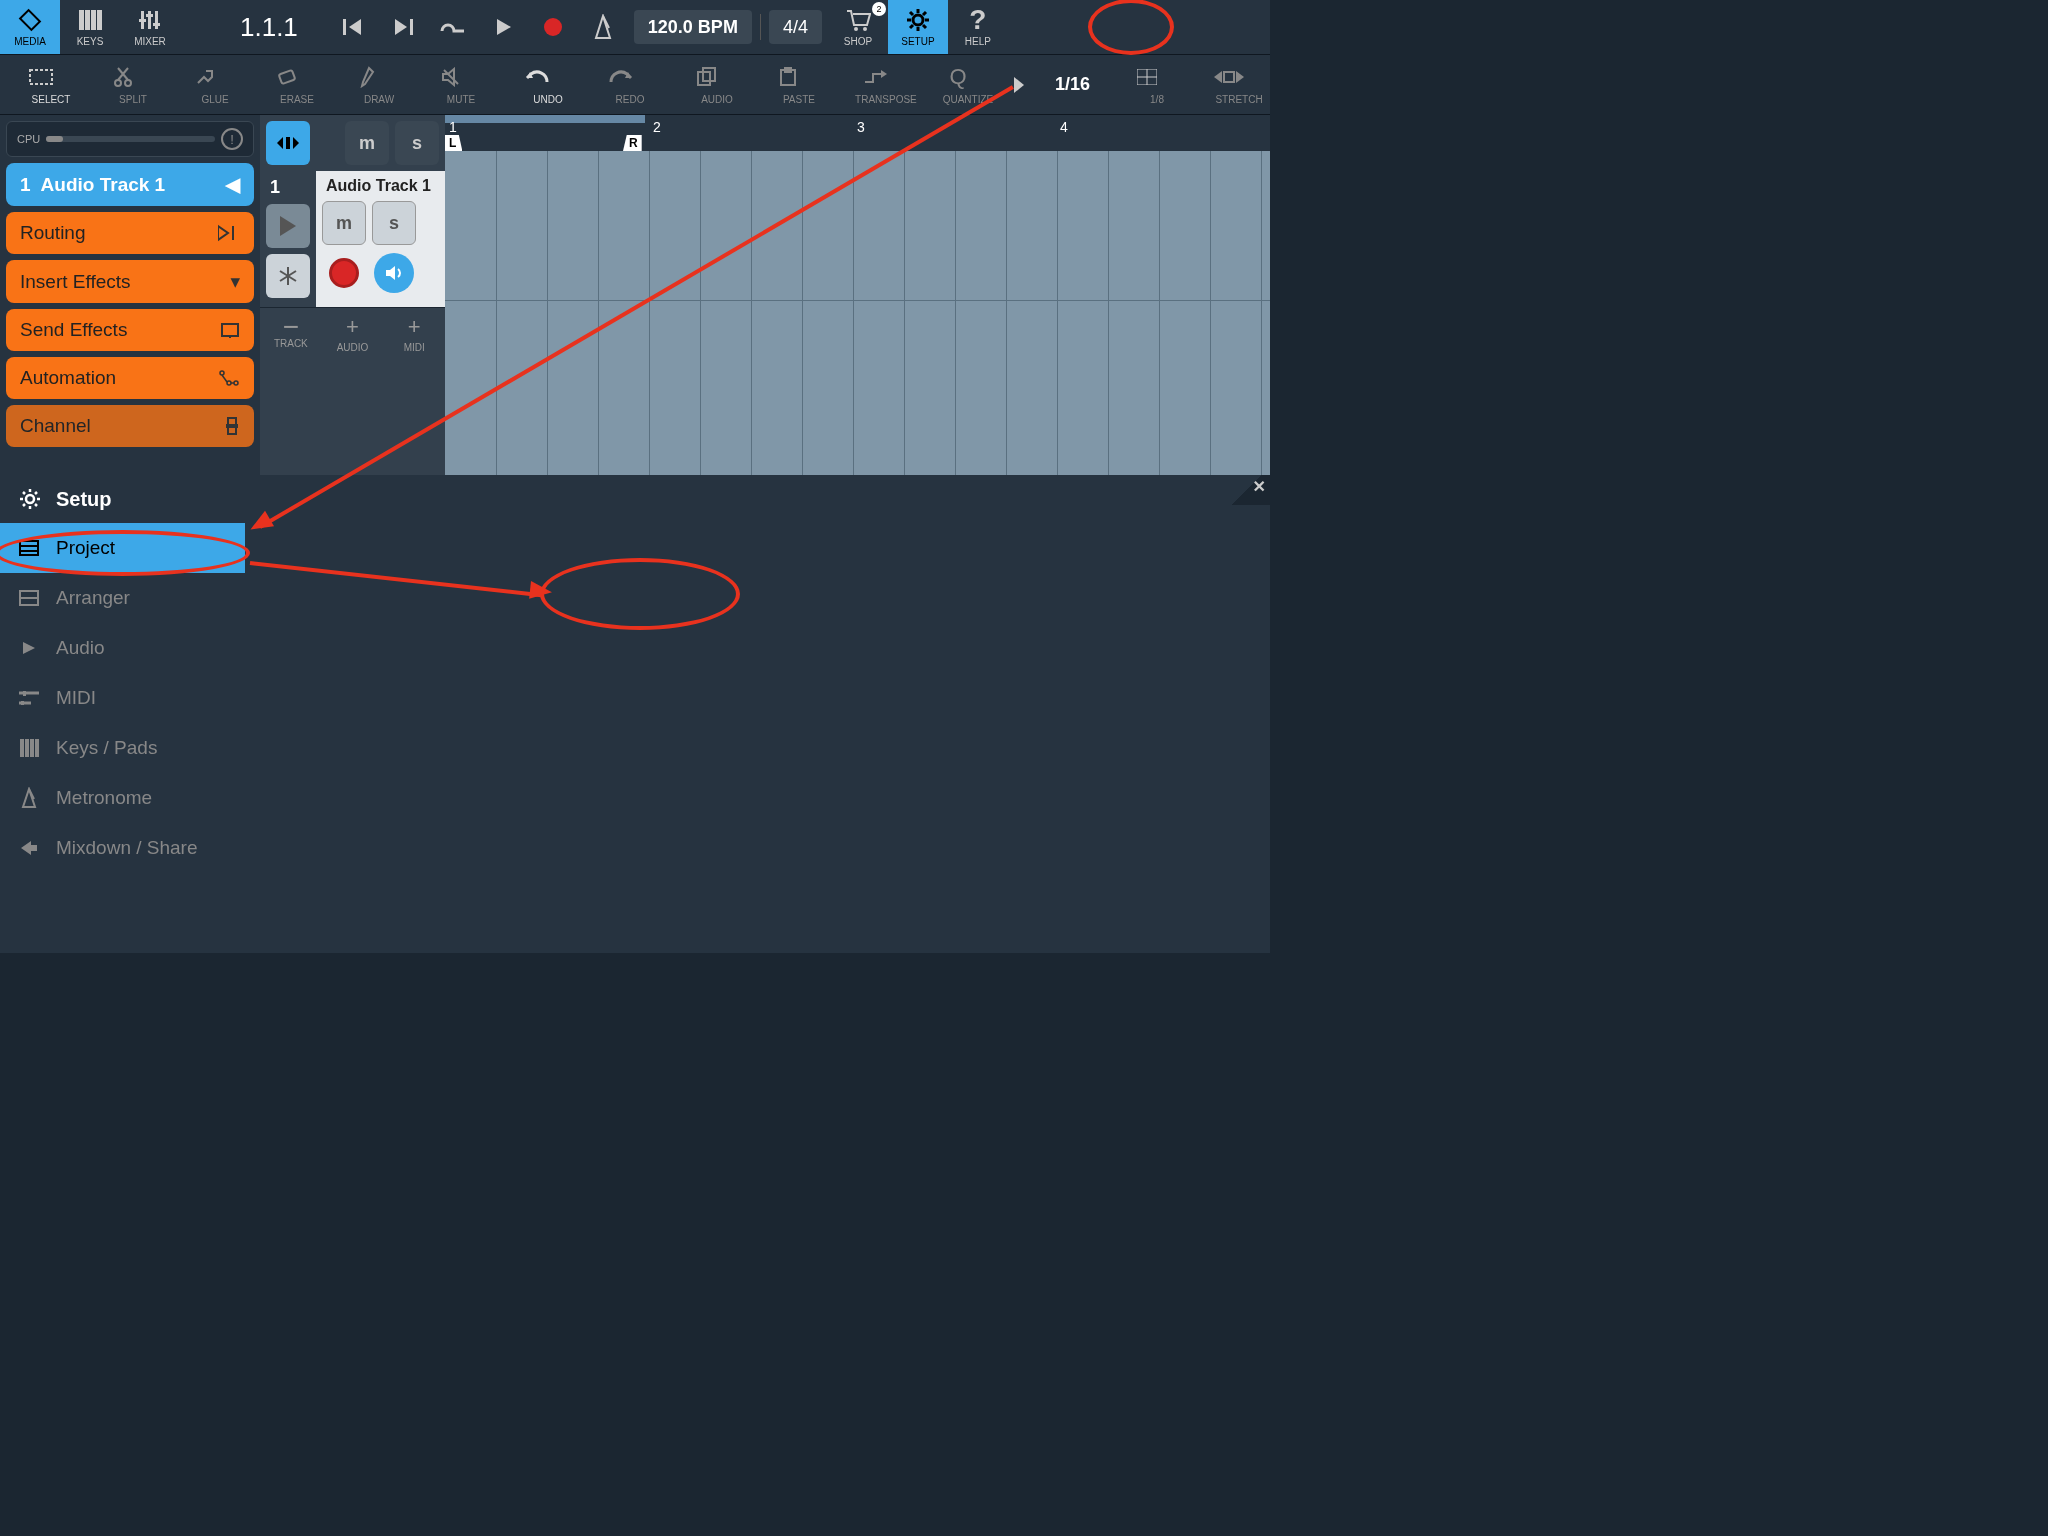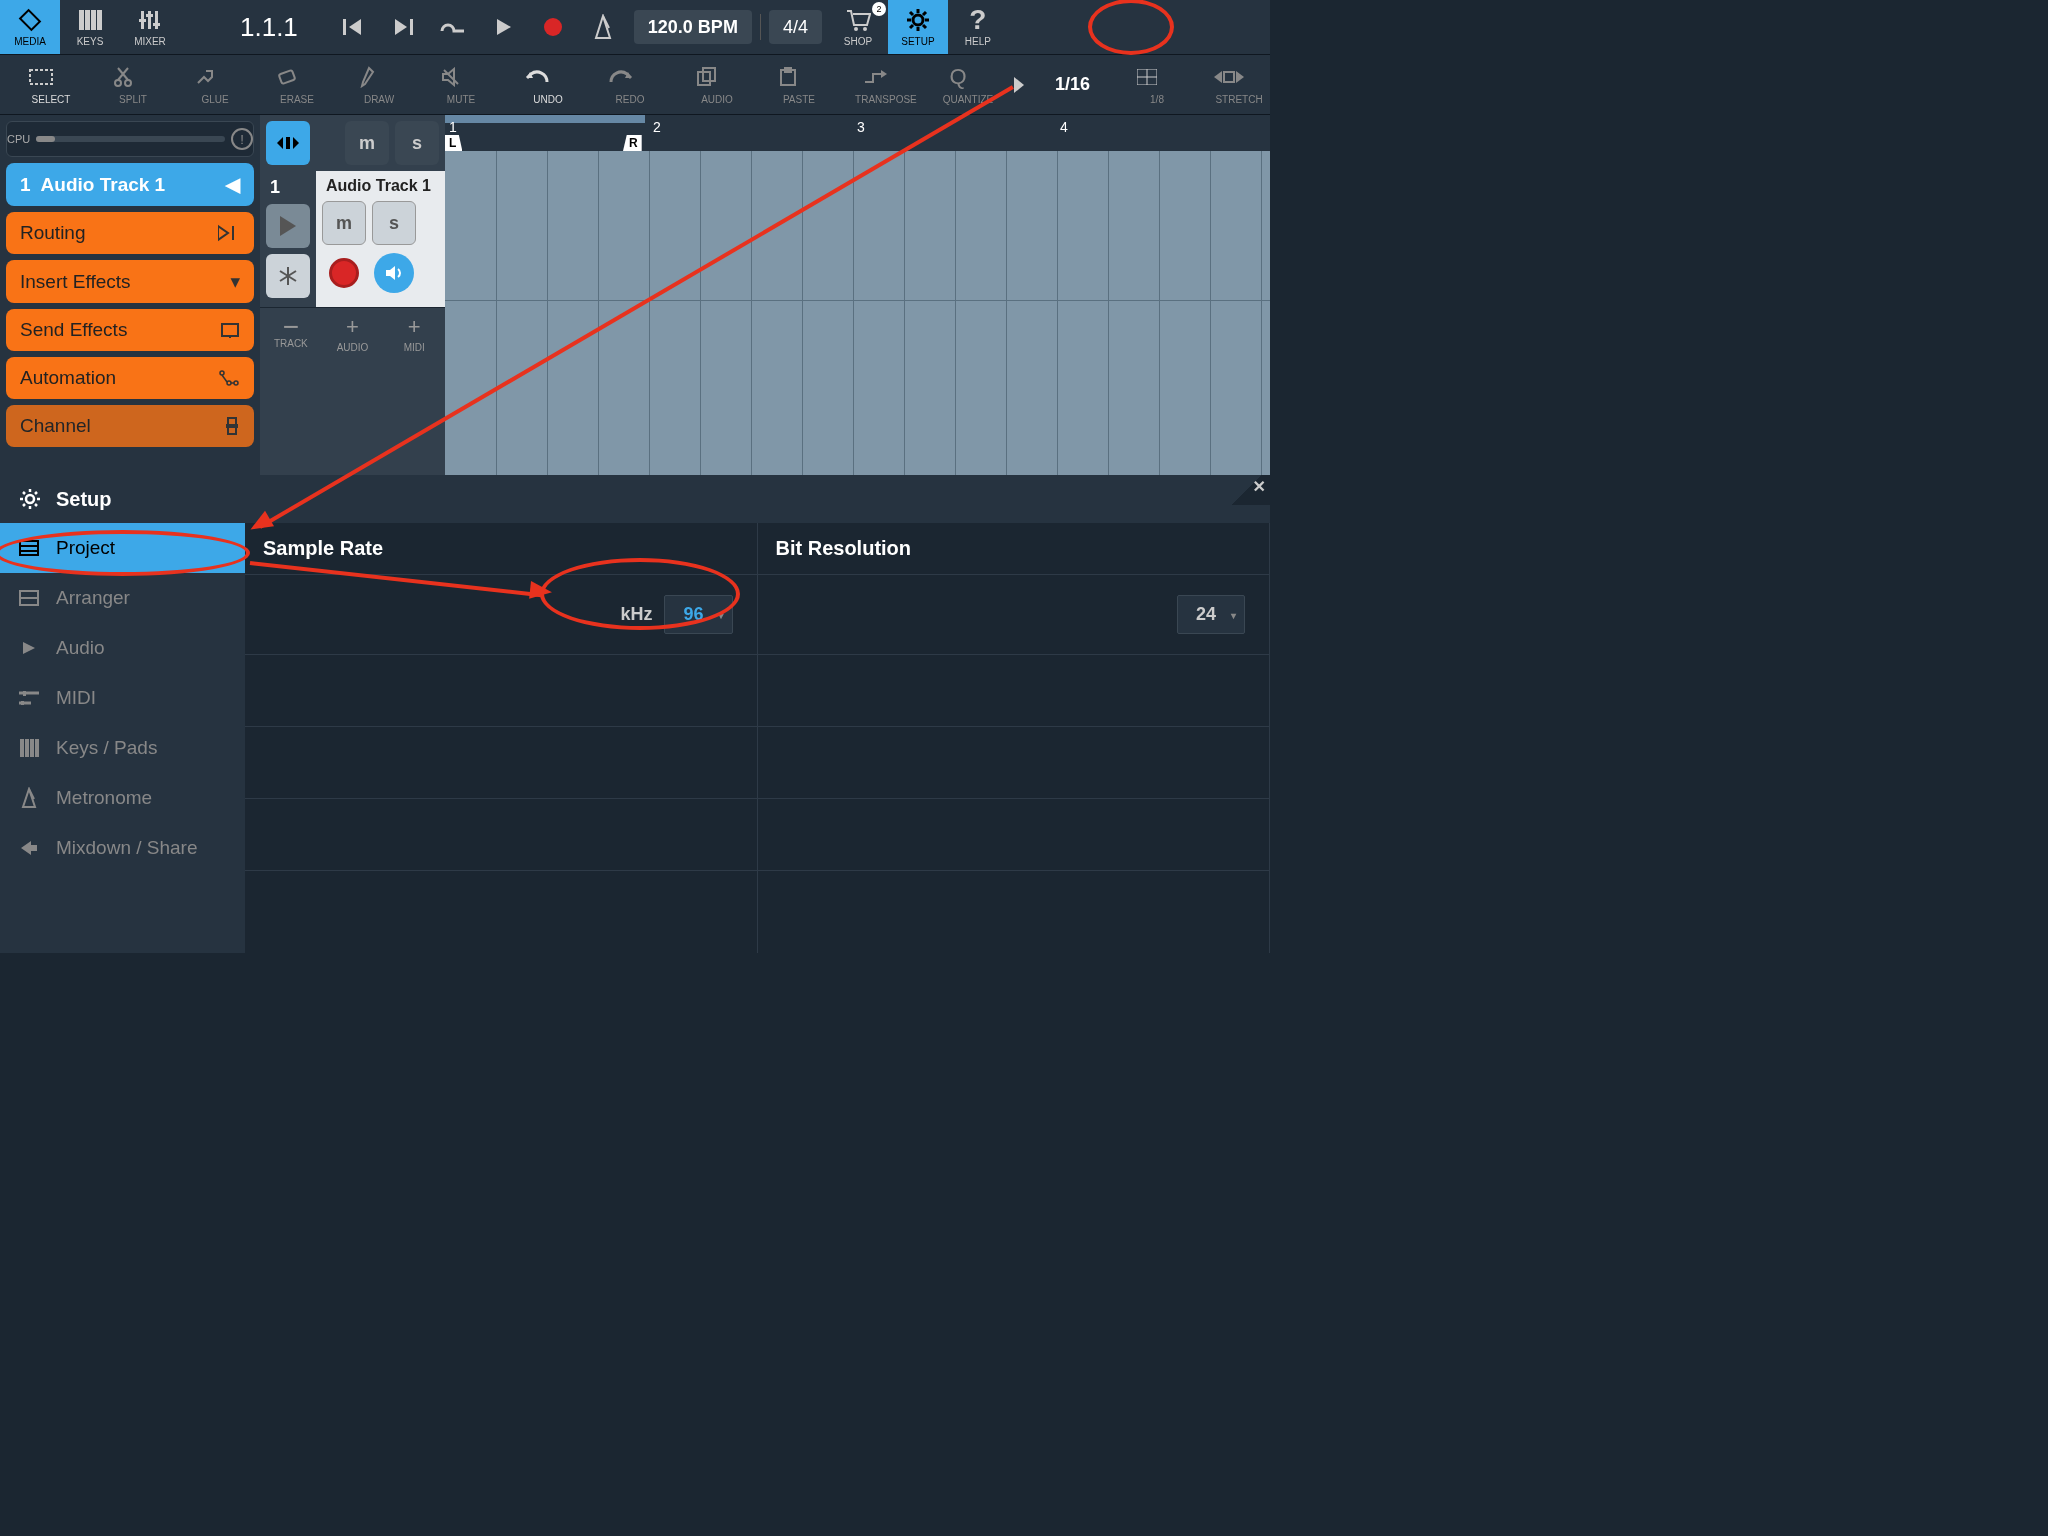--- a/index.html
+++ b/index.html
@@ -28,21 +28,21 @@
   .tool-item.bright { color: #ddd; }
   .tool-item .icon-area { height: 26px; display: flex; align-items: center; justify-content: center; }
   .tool-item .label { font-size: 10px; margin-top: 4px; margin-left: 20px; }
   .tool-gap { width: 60px; }
   .grid-display { display: flex; align-items: center; color: #fff; font-size: 18px; font-weight: bold; padding: 0 16px; }
   .stretch-item { margin-left: auto; }
   
   
   .main-area { display: flex; height: 360px; }
   .left-panel { width: 260px; background: #263340; display: flex; flex-direction: column; padding: 6px; gap: 6px; }
-  .cpu-row { display: flex; align-items: center; gap: 6px; background: #1e2a36; border-radius: 6px; padding: 6px 0; border: 1px solid #3a4753; justify-content: center; }
+  .cpu-row { display: flex; align-items: center; gap: 6px; background: #1e2a36; border-radius: 6px; padding: 6px 10px; border: 1px solid #3a4753; justify-content: center; }
   .cpu-label { font-size: 11px; color: #aaa; }
   .cpu-meter { flex: 1; height: 6px; background: #3a4753; border-radius: 3px; position: relative; }
   .cpu-meter::after { content: ''; position: absolute; left: 0; top: 0; bottom: 0; width: 10%; background: #888; border-radius: 3px; }
   .cpu-warn { width: 22px; height: 22px; border: 2px solid #888; border-radius: 50%; display: flex; align-items: center; justify-content: center; font-size: 13px; color: #888; }
   .track-header-row { display: flex; align-items: center; background: #3da8e8; color: #fff; border-radius: 8px; padding: 10px 14px; font-size: 19px; font-weight: bold; }
   .track-header-row .arrow { margin-left: auto; }
   .track-section { display: flex; align-items: center; background: #f97316; color: #222; border-radius: 8px; padding: 10px 14px; font-size: 19px; }
   .track-section .sect-icon { margin-left: auto; color: #333; }
   
   
@@ -578,41 +578,20 @@
       </div>
       <div class="setup-nav-item">
         <span class="nav-icon">
             <svg width="20" height="18">
               <polygon points="2,9 12,2 12,6 18,6 18,12 12,12 12,16" fill="#888"></polygon>
             </svg>
           </span>
         <span>Mixdown / Share</span>
       </div>
     </div>
-    <div class="setup-content">
-      <div class="setup-col">
-        <div class="setup-col-header">Sample Rate</div>
-        <div class="setup-col-row">
-          <span class="setup-unit-label">kHz</span>
-          <div class="setup-select">96</div>
-        </div>
-        <div class="setup-col-row"></div>
-        <div class="setup-col-row"></div>
-        <div class="setup-col-row"></div>
-      </div>
-      <div class="setup-col">
-        <div class="setup-col-header">Bit Resolution</div>
-        <div class="setup-col-row">
-          <div class="setup-select plain">24</div>
-        </div>
-        <div class="setup-col-row"></div>
-        <div class="setup-col-row"></div>
-        <div class="setup-col-row"></div>
-      </div>
-    </div>
   </div>
 </div>
 
 <div class="annot" style="left:1088px; top:-1px; width:86px; height:56px;"></div>
 <div class="annot" style="left:-5px; top:530px; width:255px; height:46px;"></div>
 <div class="annot" style="left:540px; top:558px; width:200px; height:72px;"></div>
 
 <div class="annot-line" style="left:260px; top:525px; width:872px; transform:rotate(-30.3deg);"></div>
 <div class="annot-arrow" style="left:249px; top:515px; border-right:22px solid #e8321e; border-top:9px solid transparent; border-bottom:9px solid transparent; transform:rotate(-30deg);"></div>
 

